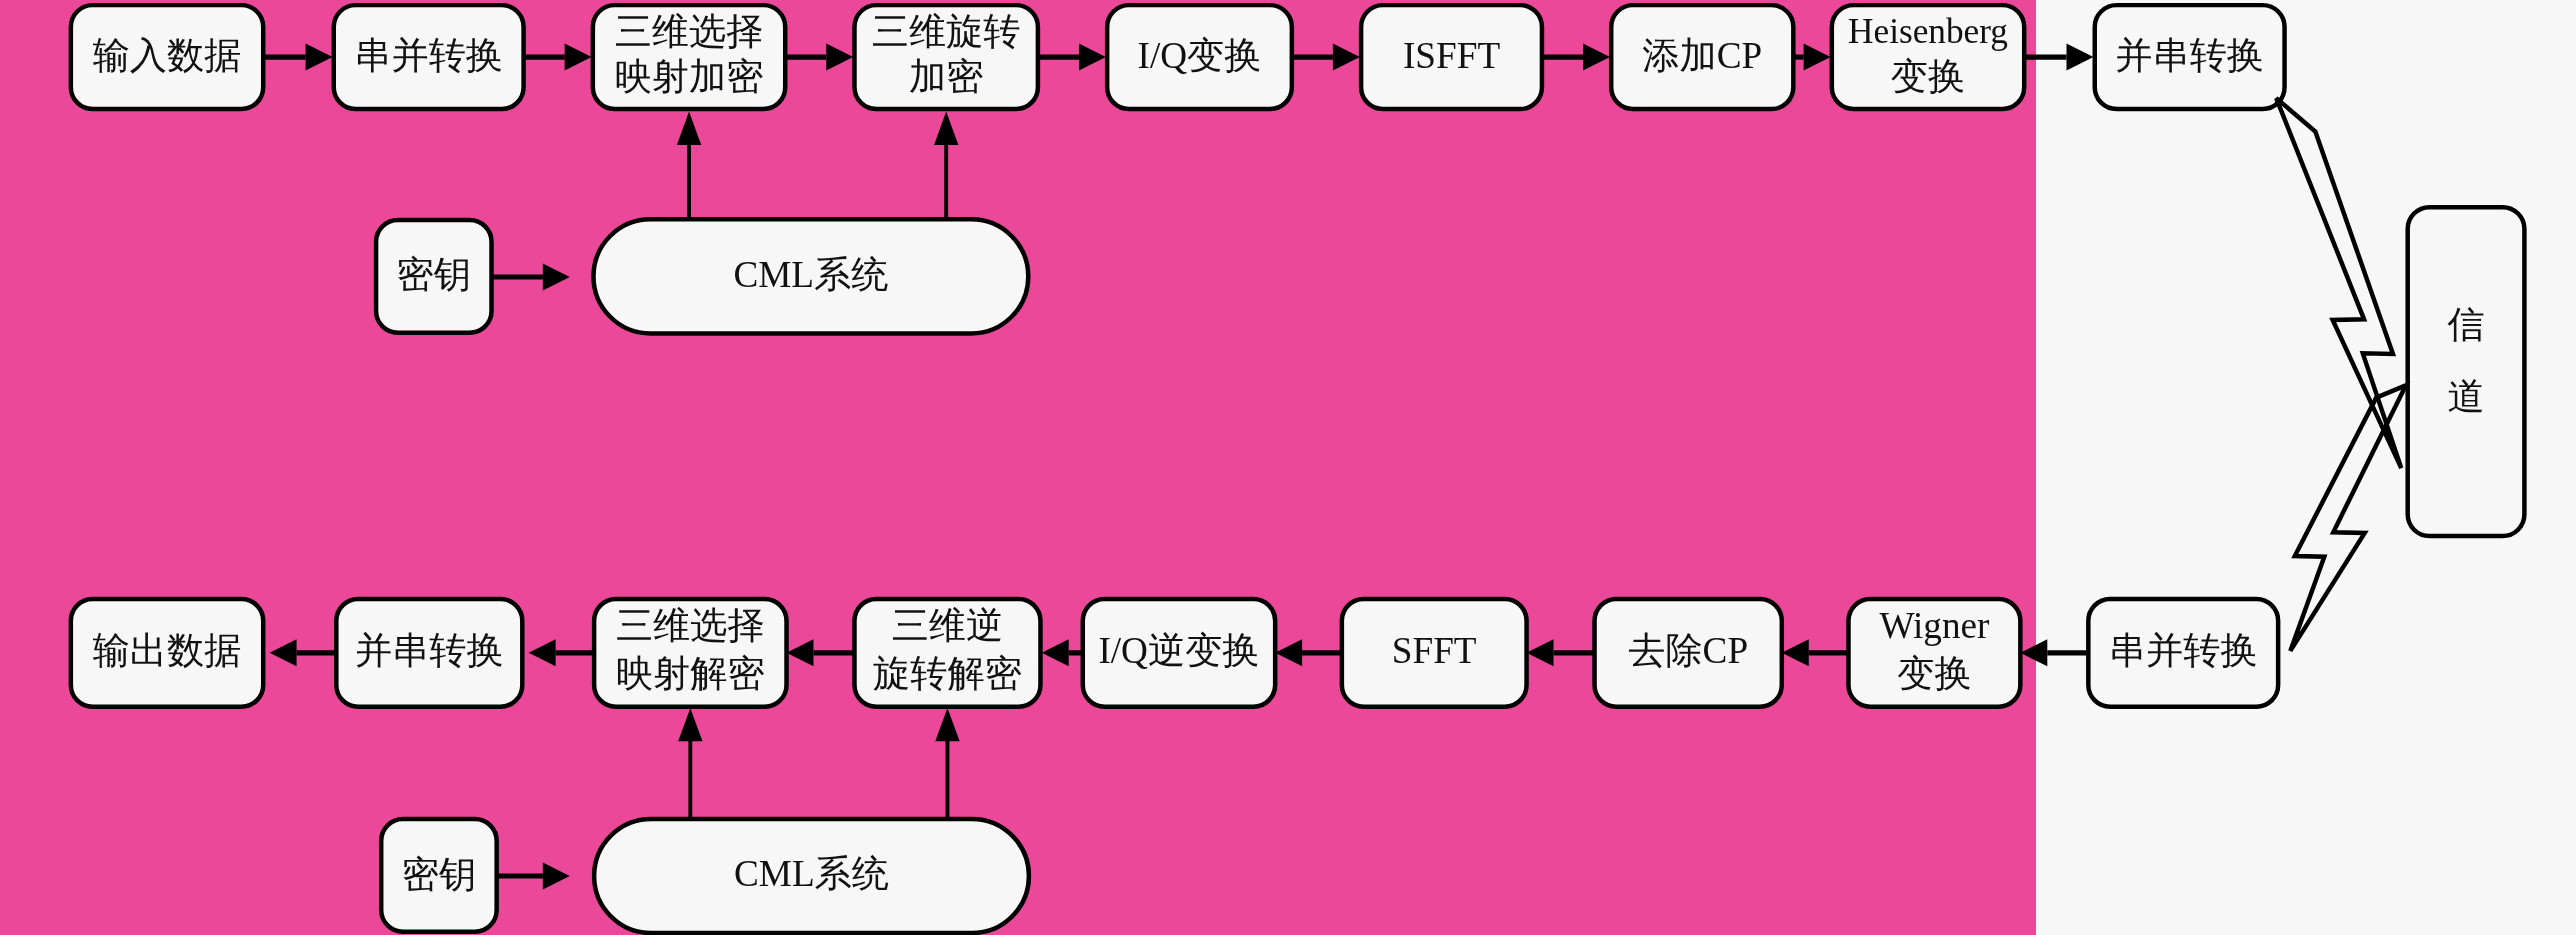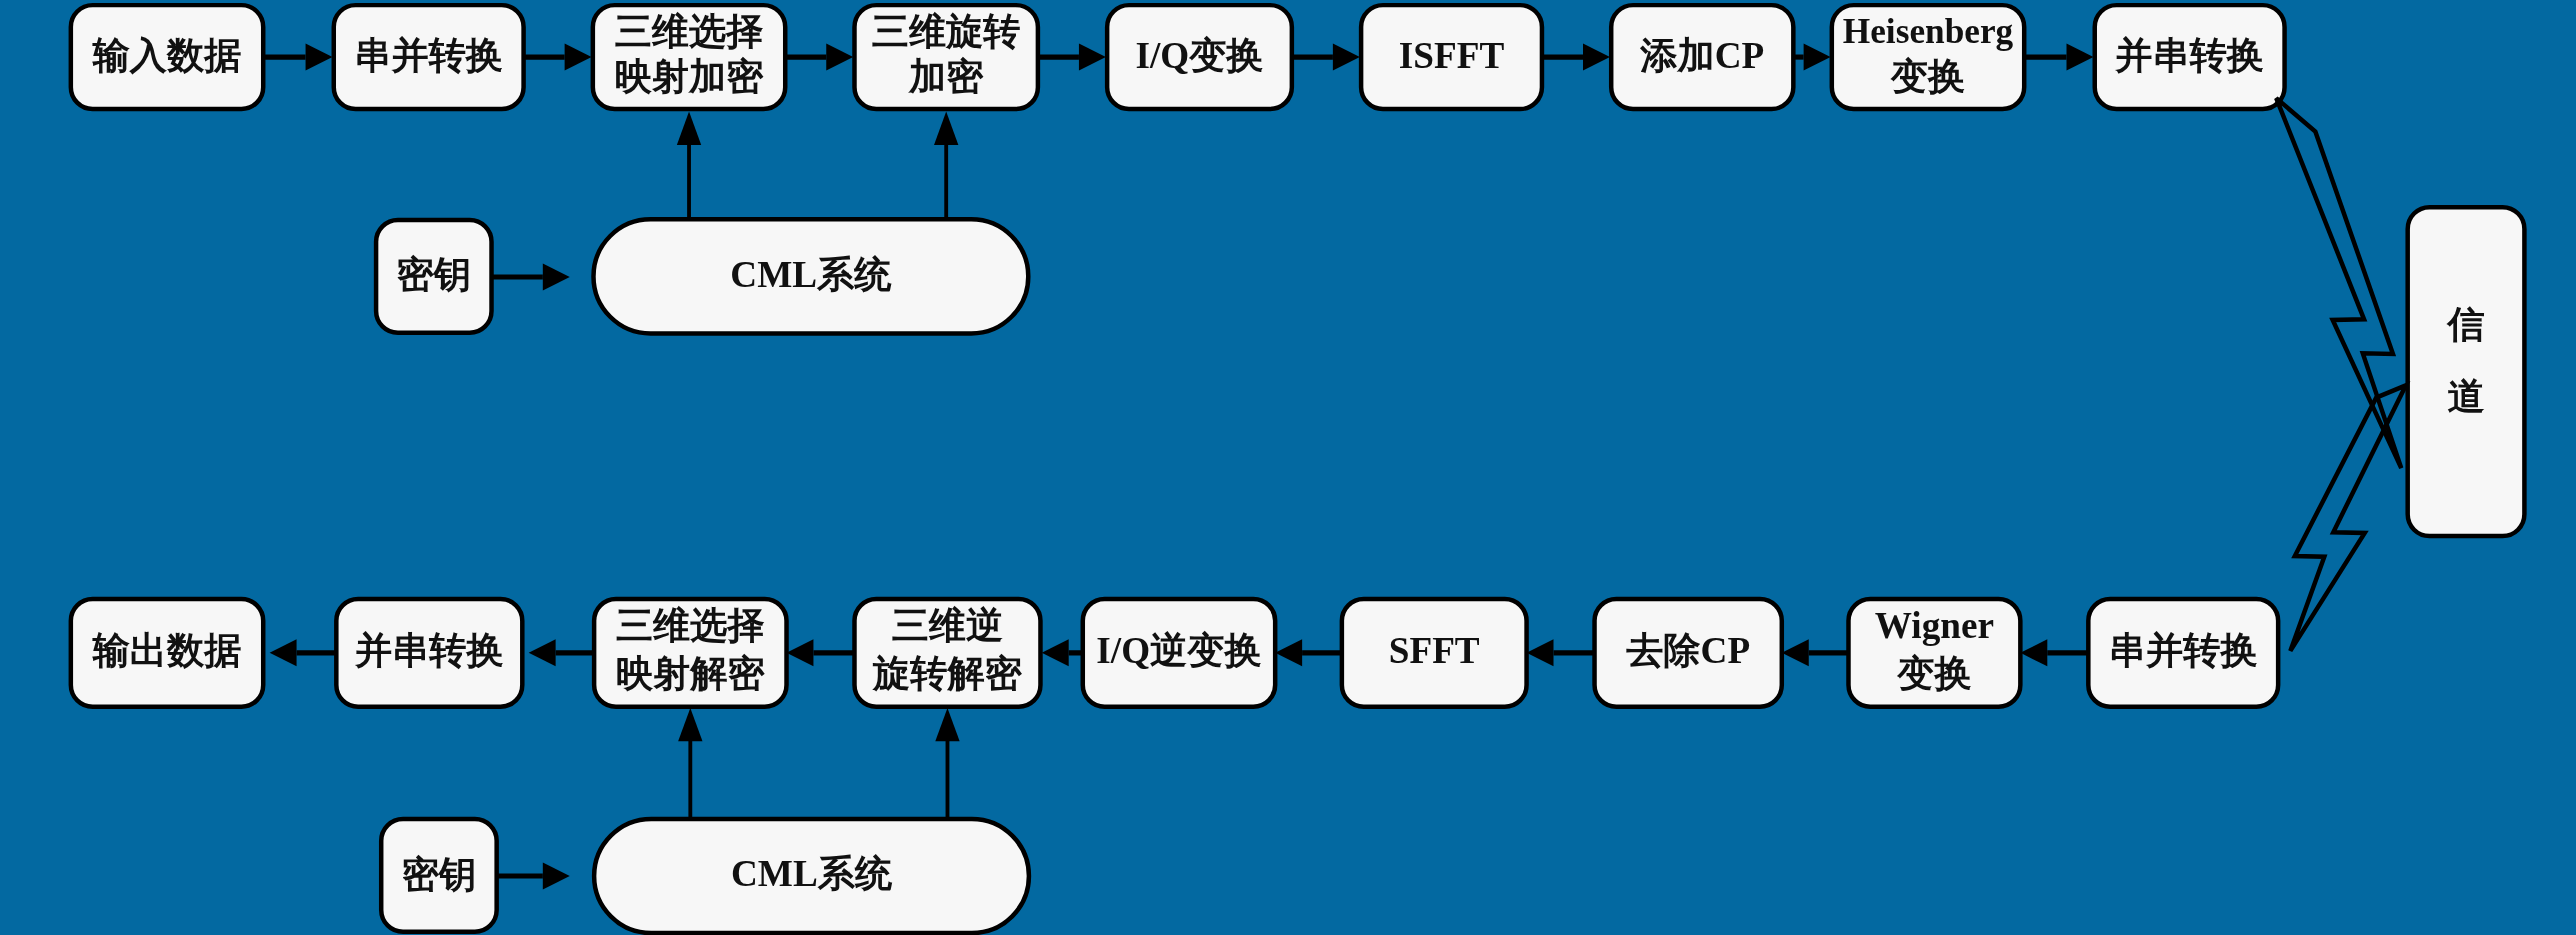--- a/index.html
+++ b/index.html
@@ -8,24 +8,23 @@
     background: #f7f7f7;
   }
   body {
     width: 2576px;
     height: 935px;
     font-family: "Liberation Serif", "DejaVu Serif", serif;
     overflow: hidden;
   }
   #diagram-root {
     position: relative;
-    width: 2576px;
+    width: 2036px;
     height: 935px;
-    background: #0369a1;
-    font-weight: bold;
+    background: #ec4899;
   }
   svg.flow {
     display: block;
     width: 2576px;
     height: 935px;
   }
   .node-box {
     fill: #f7f7f7;
     stroke: #000000;
     stroke-width: 7;

